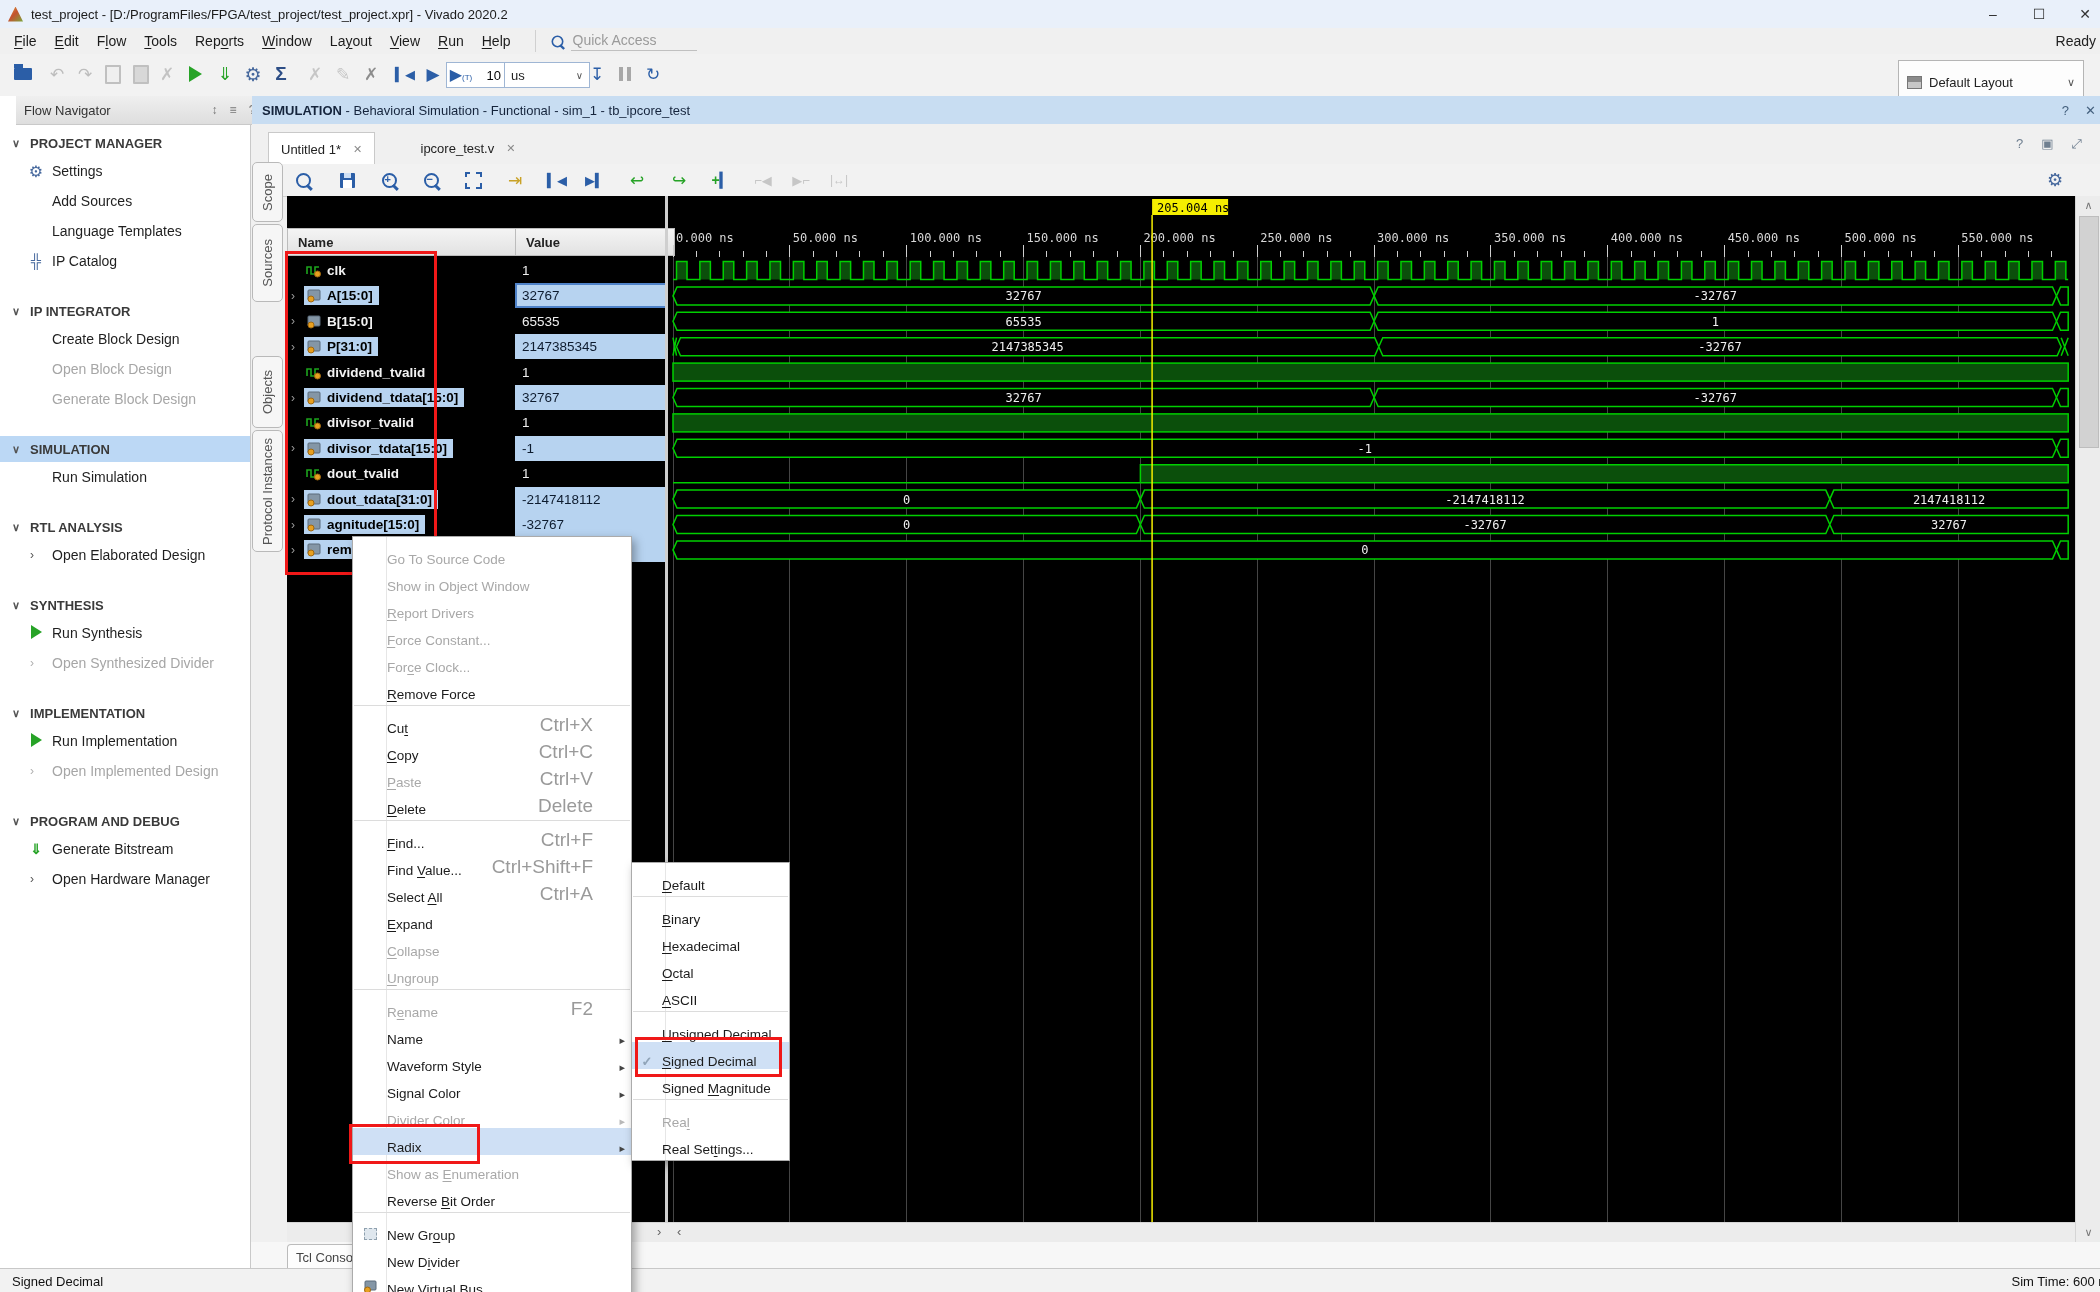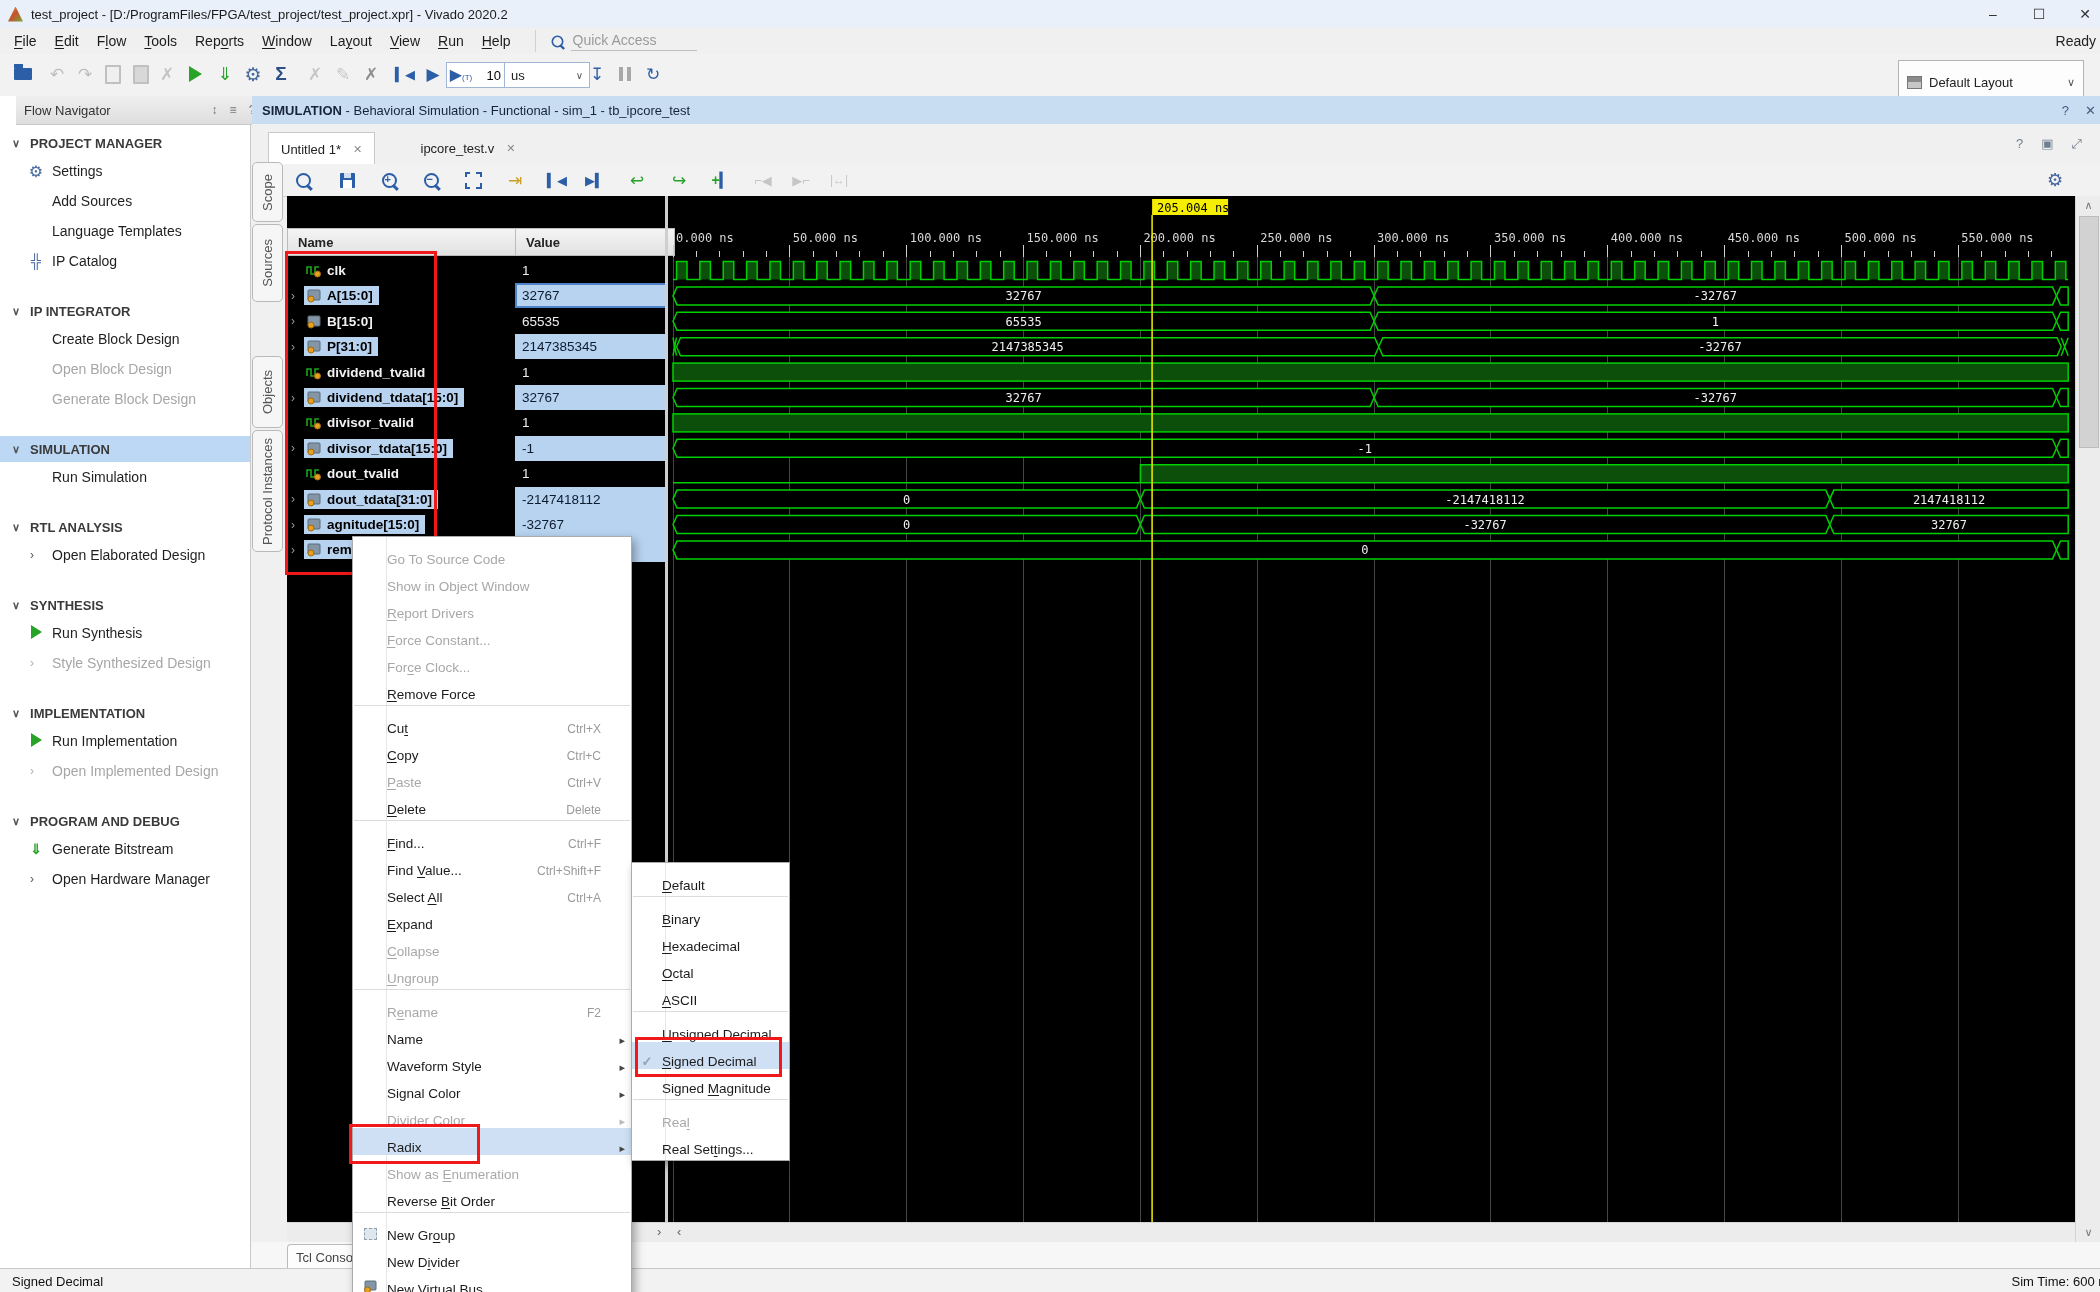--- a/index.html
+++ b/index.html
@@ -114,21 +114,21 @@
              display:flex;align-items:center;padding:0 12px;font-size:13px;color:#111;z-index:10;}
   #status-right{margin-left:auto;}
   
   .menu{position:absolute;background:#fff;border:1px solid #ababab;box-shadow:3px 4px 9px rgba(0,0,0,.35);padding:3px 0;}
   .menu::before{content:"";position:absolute;left:33px;top:0;bottom:0;width:1px;background:#e6e6e6;}
   #ctxmenu{left:352px;top:536px;width:278px;z-index:20;}
   #submenu{left:631px;top:862px;width:157px;z-index:25;}
   .mi{height:27px;display:flex;align-items:flex-end;padding-right:6px;color:#1b1b1b;font-size:13.5px;position:relative;}
   .mi .gut{flex:0 0 34px;text-align:center;font-size:13px;}
   .mi .lab{flex:1;white-space:nowrap;}
-  .mi .sc{color:#9a9a9a;margin-right:12px;font-size:12px;}
+  .mi .sc{color:#9a9a9a;margin-right:20px;font-size:19px;}
   .mi .arr2{width:12px;color:#444;font-size:11px;text-align:right;}
   .mi.dis{color:#a8a8a8;} .mi.dis .arr2{color:#b8b8b8;}
   .mi.hl{background:#cfe0f5;}
   .msep{height:7px;position:relative;}
   .msep::after{content:"";position:absolute;left:1px;right:1px;top:3px;height:1px;background:#dcdcdc;}
   .chk{color:#90a4b8;font-weight:bold;}
   .grp-ic{display:inline-block;width:11px;height:10px;border:1.5px dashed #8fa0ae;background:#dfe7ee;}
   
   .anno{position:absolute;border:3px solid #f01818;pointer-events:none;}
   #anno-names{left:285px;top:251px;width:146px;height:318px;z-index:5;}
@@ -309,21 +309,21 @@
           <div class="fn-sh">
             <span class="chev">∨</span>
             <span>SYNTHESIS</span>
           </div>
           <div class="fn-item">
             <span class="ic"><span class="fn-play"></span></span>
             <span>Run Synthesis</span>
           </div>
           <div class="fn-item dis">
             <span class="chv">›</span>
-            <span>Style Synthesized Design</span>
+            <span>Open Synthesized Divider</span>
           </div>
         </div>
         <div class="fn-section">
           <div class="fn-sh">
             <span class="chev">∨</span>
             <span>IMPLEMENTATION</span>
           </div>
           <div class="fn-item">
             <span class="ic"><span class="fn-play"></span></span>
             <span>Run Implementation</span>

